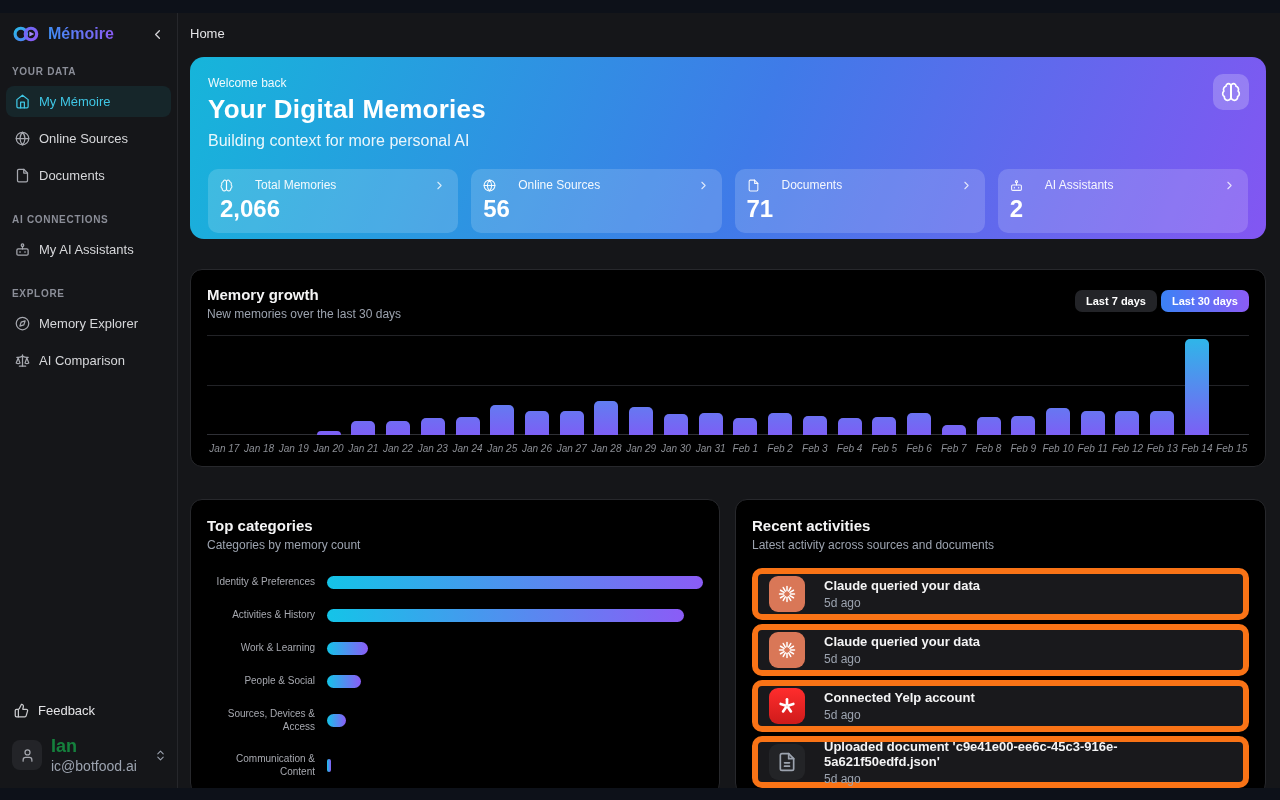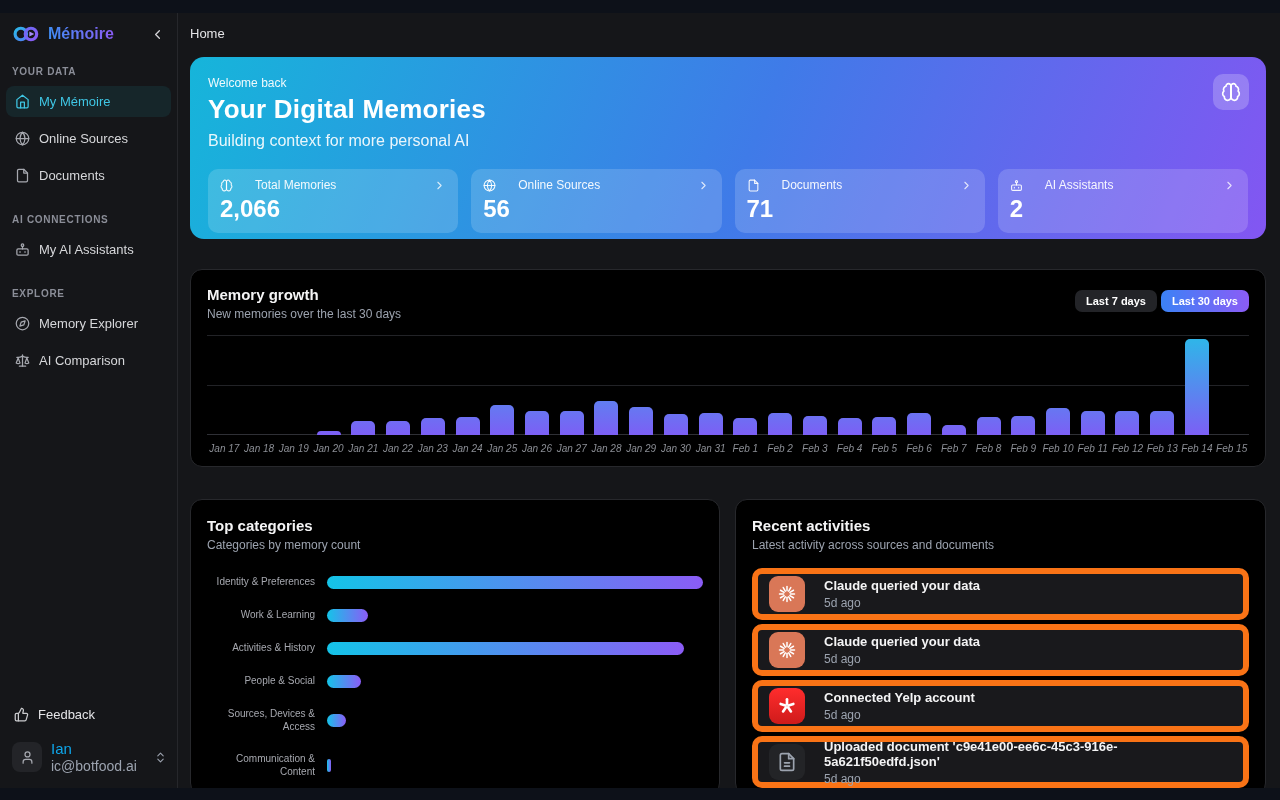--- a/index.html
+++ b/index.html
@@ -20,21 +20,21 @@
   .nav-icon { display: flex; align-items: center; color: #a6a8af; }
   .nav-icon svg { width: 15px; height: 15px; }
   .nav-item.active { background: rgba(36, 199, 227, .09); color: #3fc6e4; }
   .nav-item.active .nav-icon { color: #3fc6e4; }
   .sidebar-spacer { flex: 1; }
   .feedback { display: flex; align-items: center; gap: 9px; padding: 8px 14px; font-size: 13px; color: #e4e4e7; cursor: pointer; }
   .feedback svg { width: 15px; height: 15px; color: #c9cacd; }
   .user-row { display: flex; align-items: center; gap: 9px; padding: 10px 10px 14px 12px; cursor: pointer; }
   .avatar { width: 30px; height: 30px; border-radius: 8px; background: #232428; display: flex; align-items: center; justify-content: center; color: #a6a8af; flex-shrink: 0; }
   .avatar svg { width: 15px; height: 15px; }
-  .user-name { font-size: 15px; font-weight: 400; color: #0ea5e9; }
+  .user-name { font-size: 18px; font-weight: 700; color: #15803d; }
   .user-email { font-size: 14px; color: #9ca3af; margin-top: 1px; }
   .user-caret { margin-left: auto; color: #9ca3af; display: flex; }
   .user-caret svg { width: 13px; height: 13px; }
 
   
   .main { flex: 1; display: flex; flex-direction: column; overflow: hidden; }
   .topbar { padding: 13px 14px 9px 12px; font-size: 13px; color: #e4e4e7; }
   .content { padding: 7px 14px 0 12px; }
 
   
@@ -475,29 +475,29 @@
           <div class="card-title">Top categories</div>
           <div class="card-sub">Categories by memory count</div>
           <div class="cat-rows">
             <div class="cat-row">
                 <div class="cat-label">Identity &amp; Preferences</div>
                 <div class="cat-track">
                   <div class="cat-bar" style="width: 100%;"></div>
                 </div>
               </div>
               <div class="cat-row">
+                <div class="cat-label">Activities &amp; History</div>
+                <div class="cat-track">
+                  <div class="cat-bar" style="width: 95%;"></div>
+                </div>
+              </div>
+              <div class="cat-row">
                 <div class="cat-label">Work &amp; Learning</div>
                 <div class="cat-track">
                   <div class="cat-bar" style="width: 11%;"></div>
-                </div>
-              </div>
-              <div class="cat-row">
-                <div class="cat-label">Activities &amp; History</div>
-                <div class="cat-track">
-                  <div class="cat-bar" style="width: 95%;"></div>
                 </div>
               </div>
               <div class="cat-row">
                 <div class="cat-label">People &amp; Social</div>
                 <div class="cat-track">
                   <div class="cat-bar" style="width: 9%;"></div>
                 </div>
               </div>
               <div class="cat-row">
                 <div class="cat-label">Sources, Devices &amp; Access</div>

